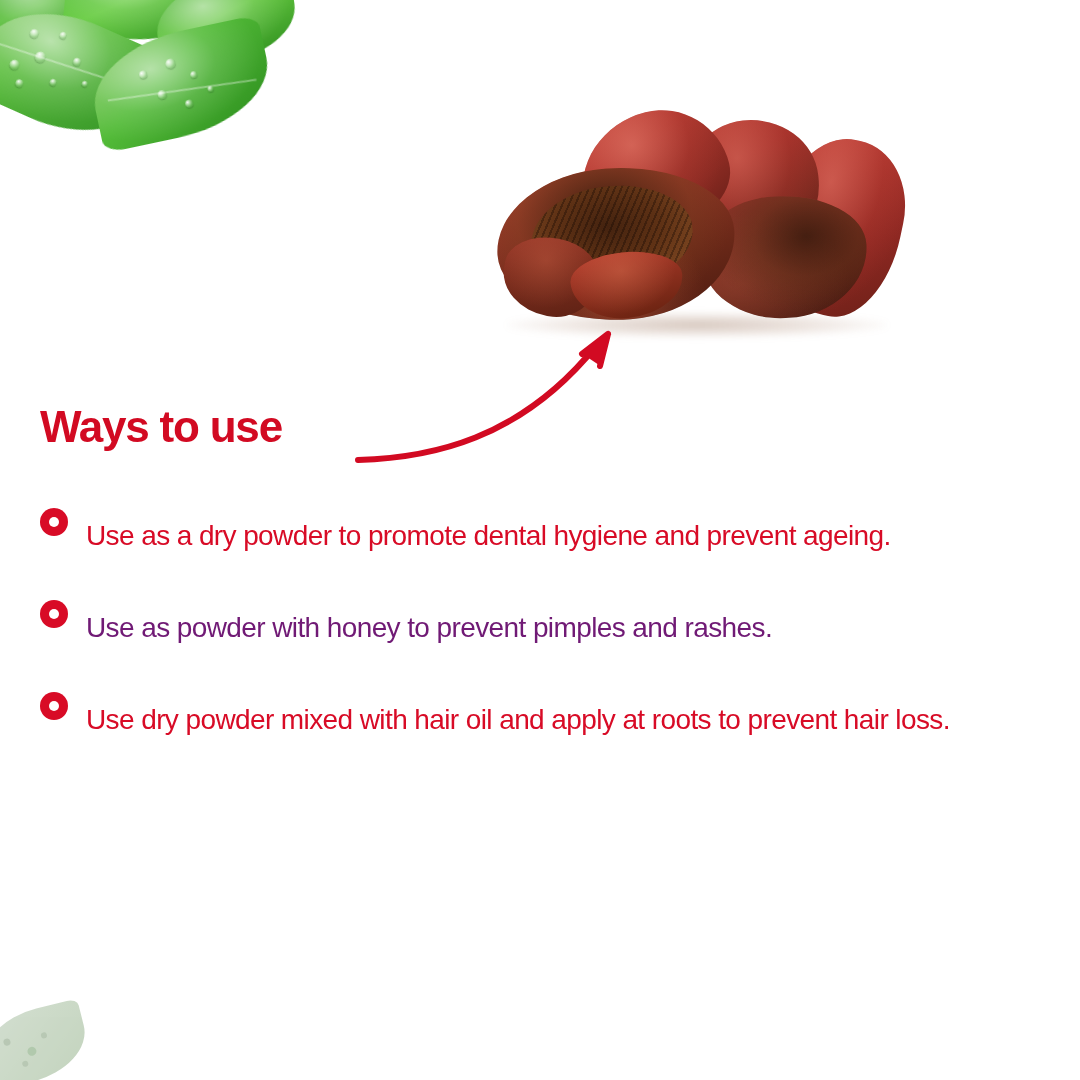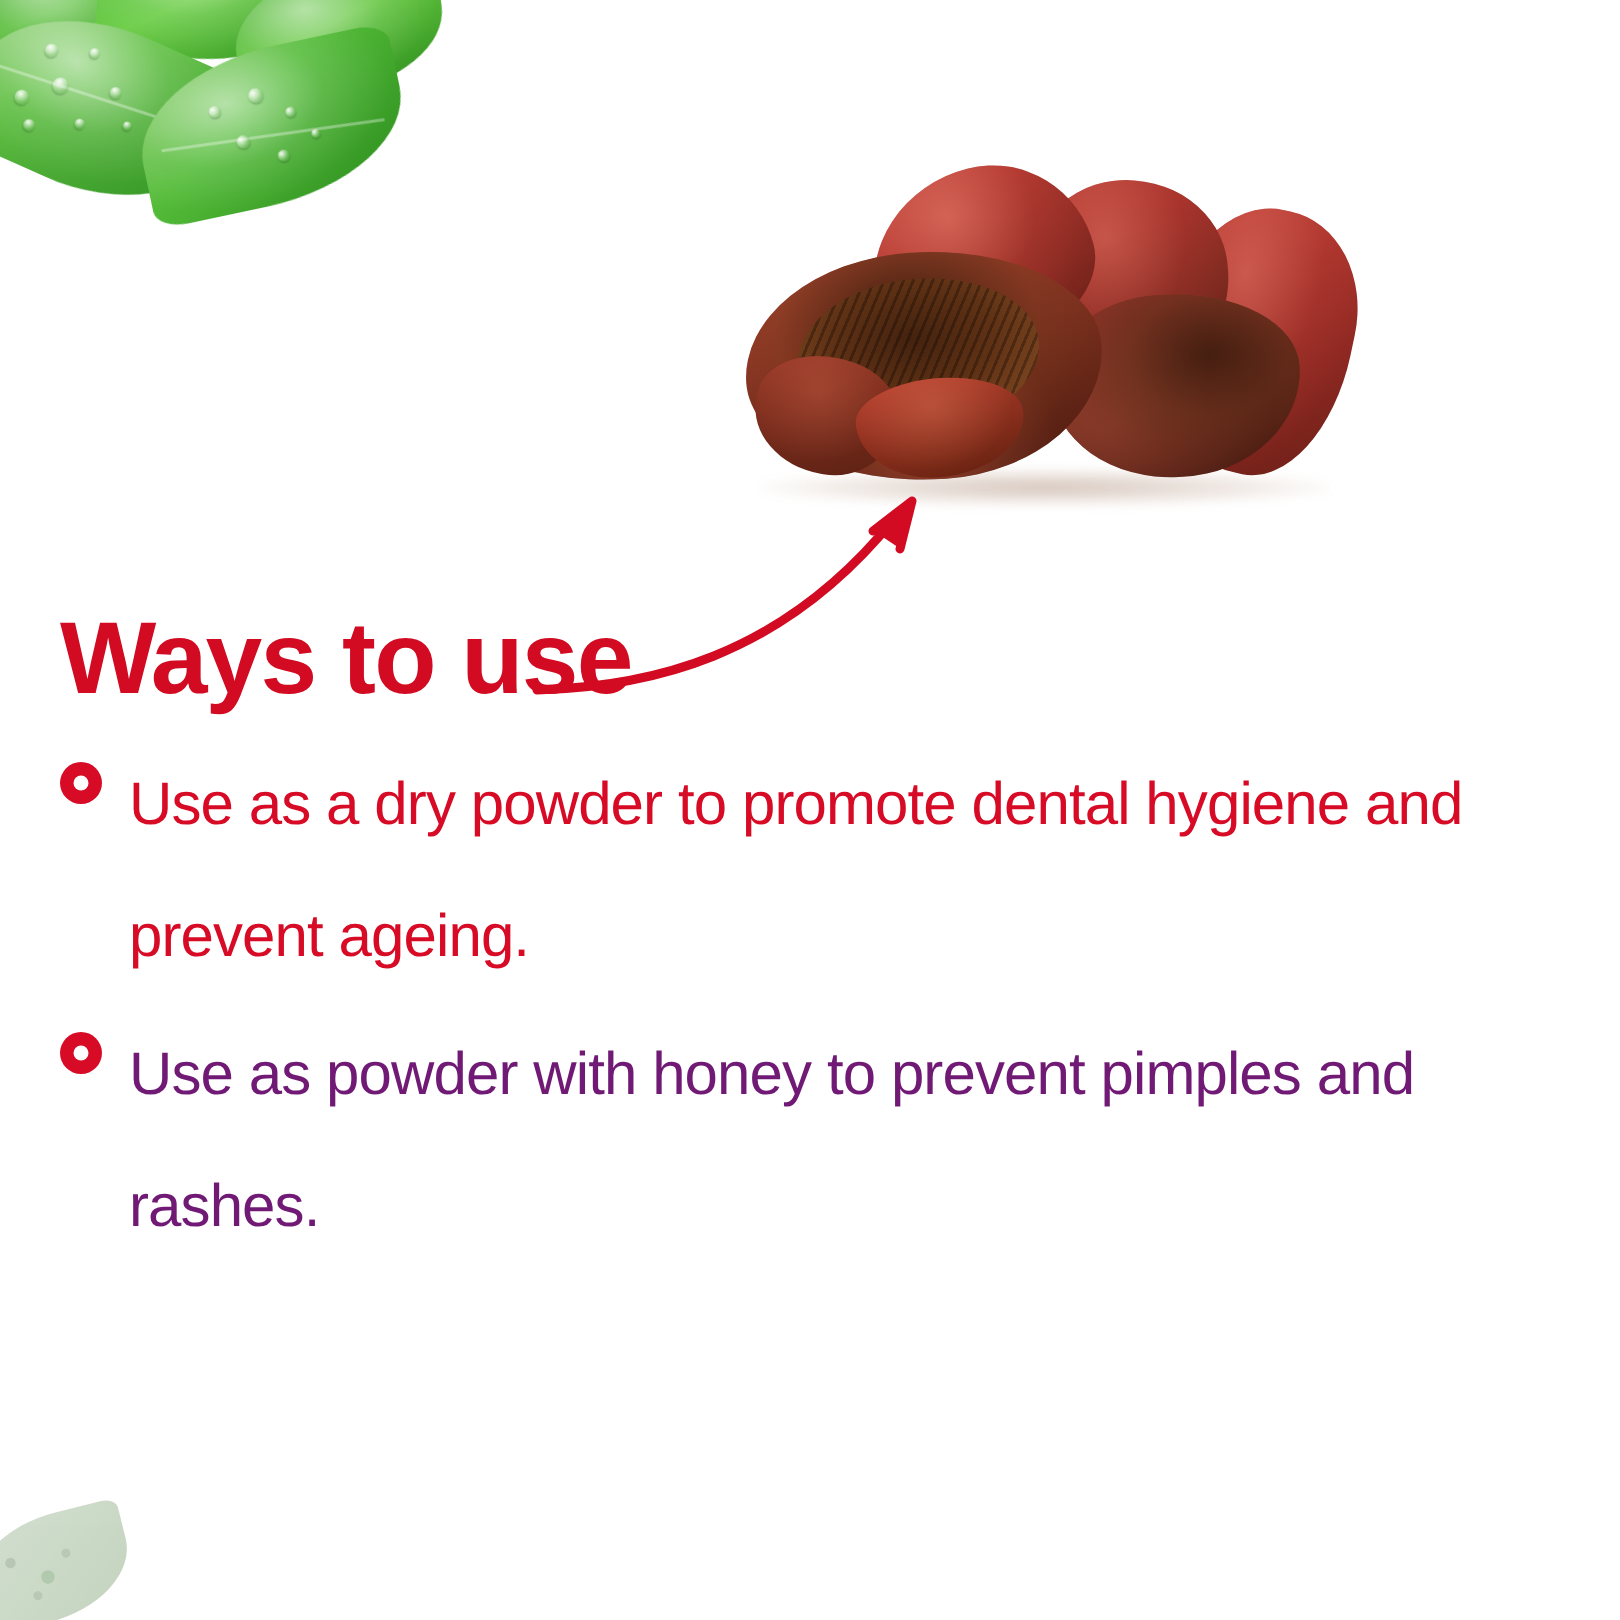--- a/index.html
+++ b/index.html
@@ -88,21 +88,21 @@
     width: 280px;
     height: 160px;
     pointer-events: none;
   }
 
   
   .heading {
     position: absolute;
     left: 40px;
     top: 405px;
-    font-size: 68px;
+    font-size: 44px;
     font-weight: 800;
     letter-spacing: -1.2px;
     line-height: 1;
     white-space: nowrap;
   }
   .bullets {
     position: absolute;
     left: 40px;
     top: 492px;
     width: 1030px;
@@ -124,21 +124,21 @@
   }
   .bullet-mark i {
     display: block;
     width: 10px;
     height: 10px;
     border-radius: 50%;
     background: #ffffff;
     margin: 9px auto 0 auto;
   }
   .bullet-text {
-    font-size: 40px;
+    font-size: 28px;
     line-height: 88px;
     font-weight: 500;
     letter-spacing: -0.6px;
   }
 
   
   .faded-leaf {
     position: absolute;
     left: -18px;
     top: 1010px;
@@ -285,20 +285,26 @@
       <span class="bullet-text" style="color:#D80B26;">Use as a dry powder to promote dental hygiene and prevent ageing.</span>
     </div>
 
     <div class="bullet-row">
       <span class="bullet-mark" style="background:#D80B26;">
         <i></i>
       </span>
       <span class="bullet-text" style="color:#701a75;">Use as powder with honey to prevent pimples and rashes.</span>
     </div>
 
+    <div class="bullet-row">
+      <span class="bullet-mark" style="background:#D80B26;">
+        <i></i>
+      </span>
+      <span class="bullet-text" style="color:#D80B26;">Use dry powder mixed with hair oil and apply at roots to prevent hair loss.</span>
+    </div>
 
   </div>
 
   <div class="faded-leaf" style="background:linear-gradient(140deg,#9FB79A 0%,#8FAE86 45%,#7CA070 100%);">
     <div class="spot" style="left:22%; top:32%; width:7px; height:7px; background:rgba(40,80,30,0.45);"></div>
     <div class="spot" style="left:42%; top:52%; width:9px; height:9px; background:rgba(40,110,30,0.55);"></div>
     <div class="spot" style="left:58%; top:36%; width:6px; height:6px; background:rgba(40,80,30,0.40);"></div>
     <div class="spot" style="left:34%; top:68%; width:6px; height:6px; background:rgba(40,80,30,0.40);"></div>
   </div>
 

